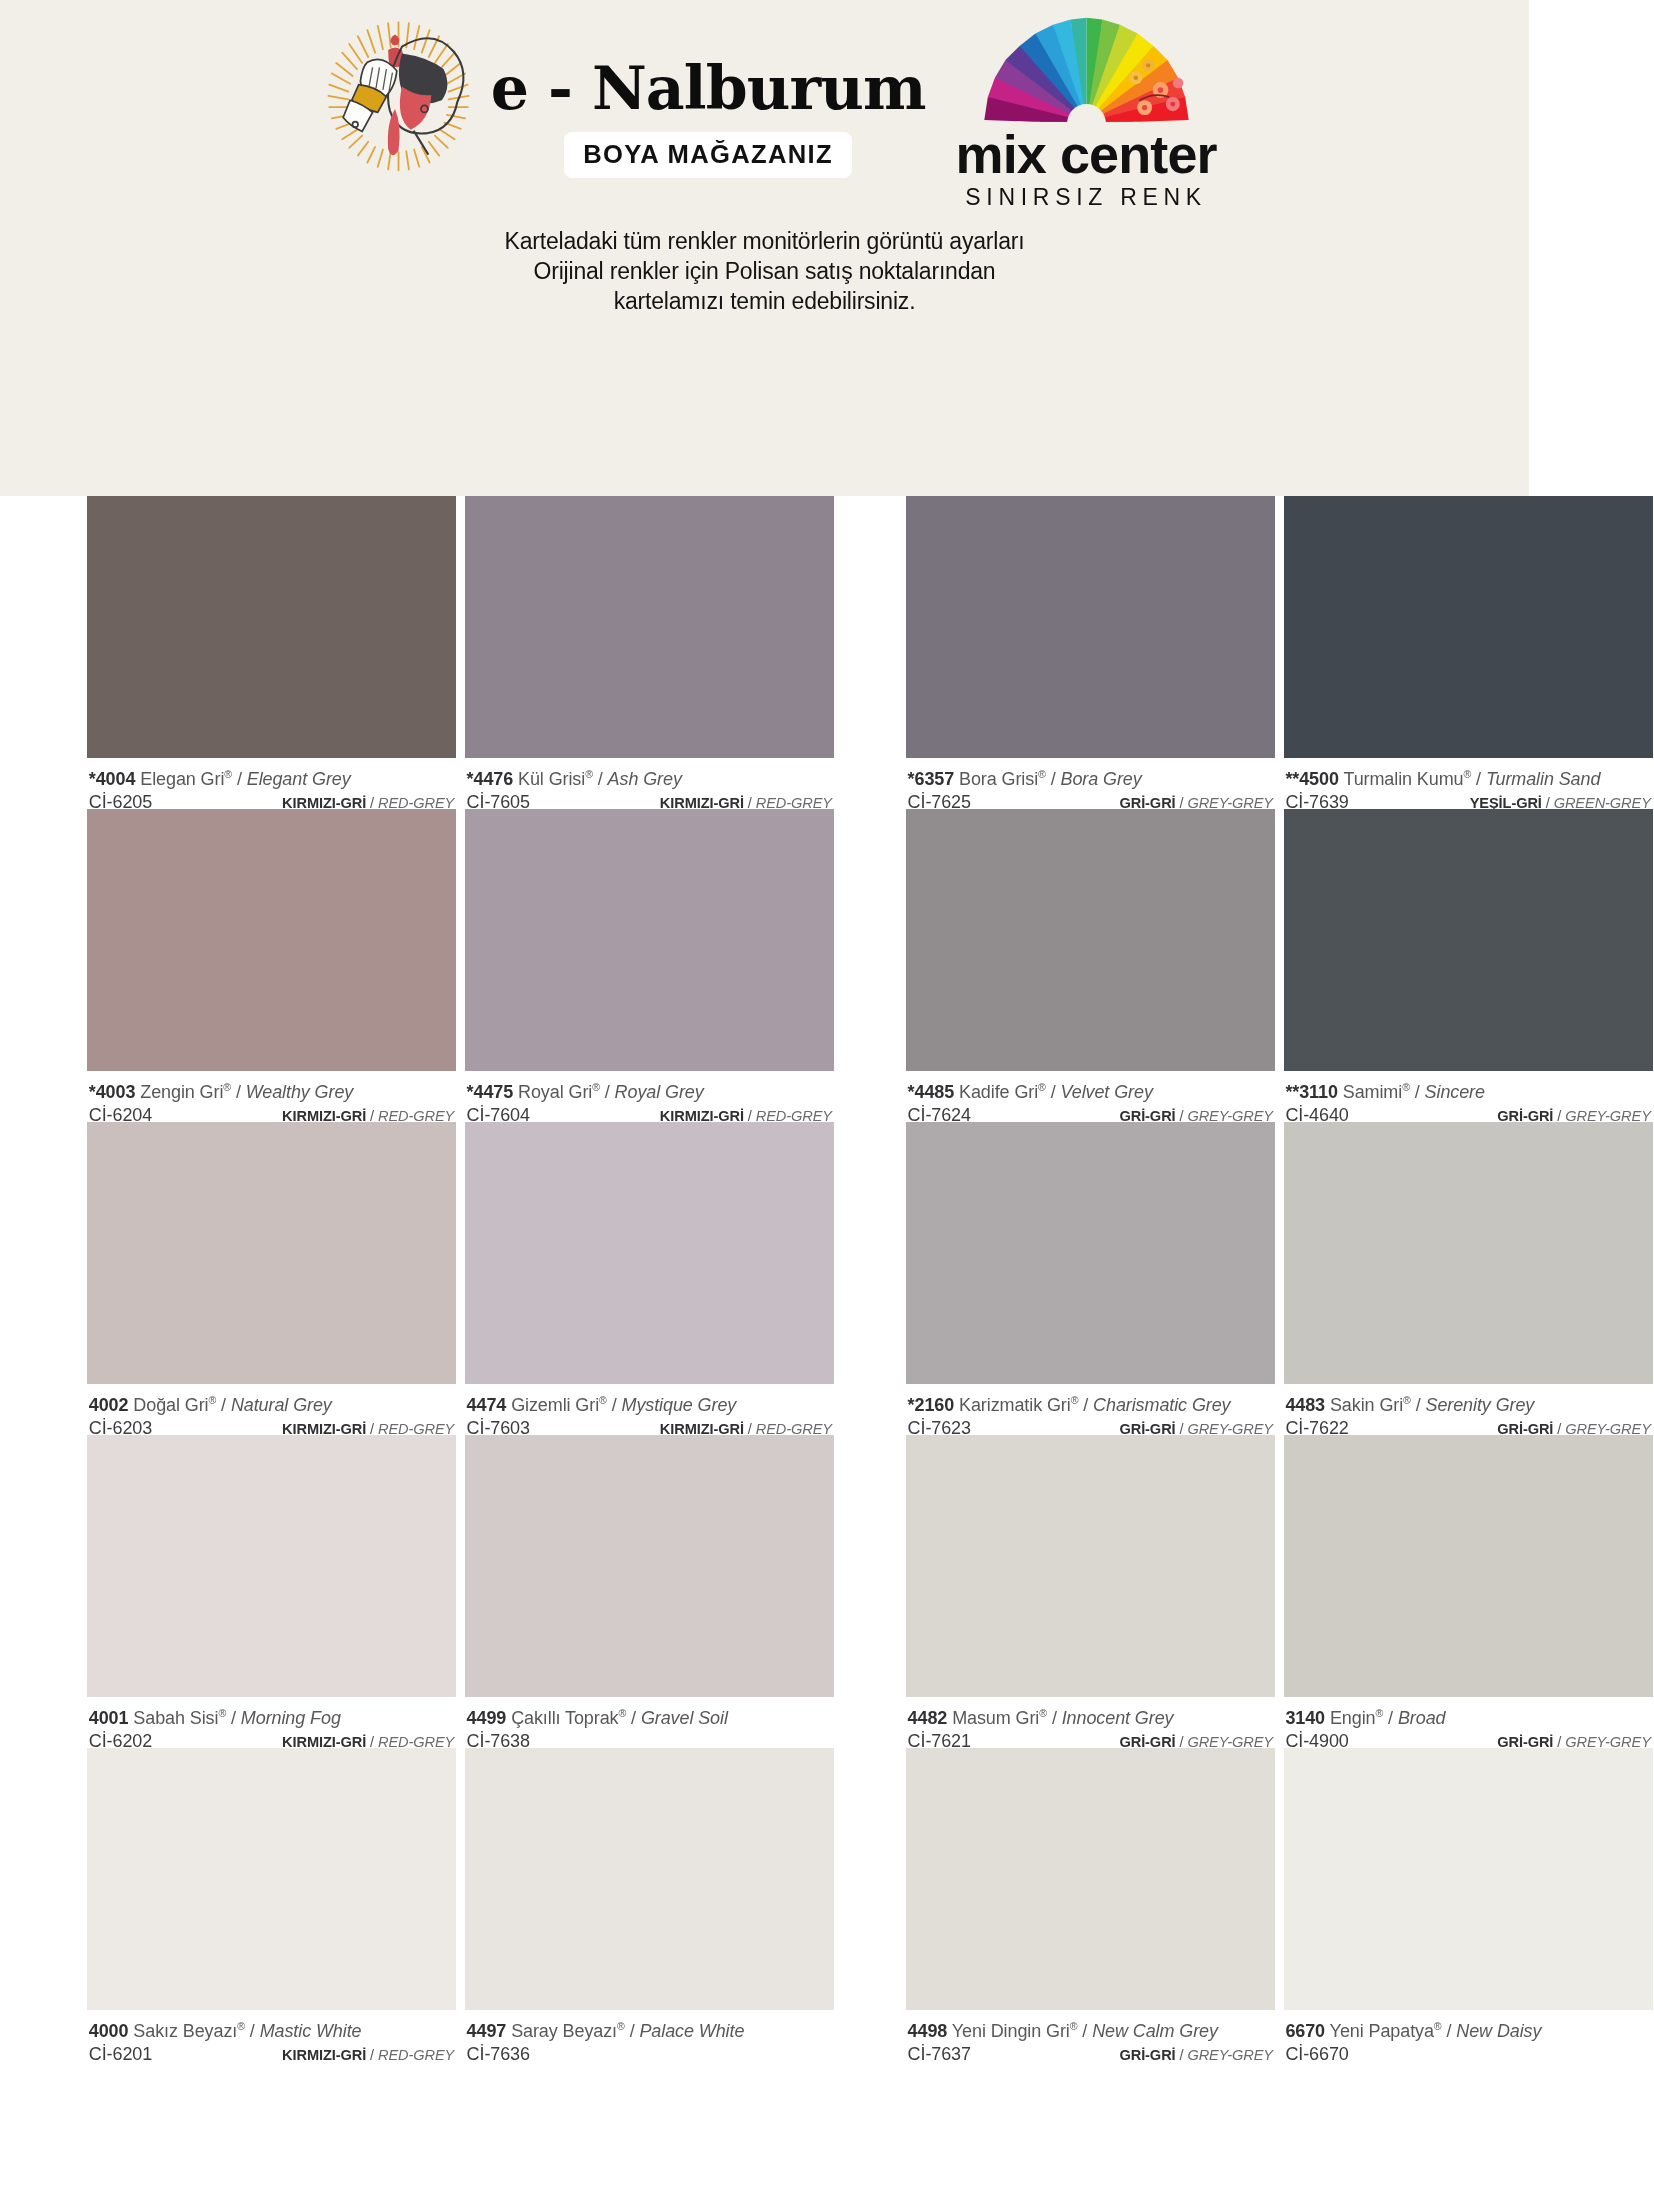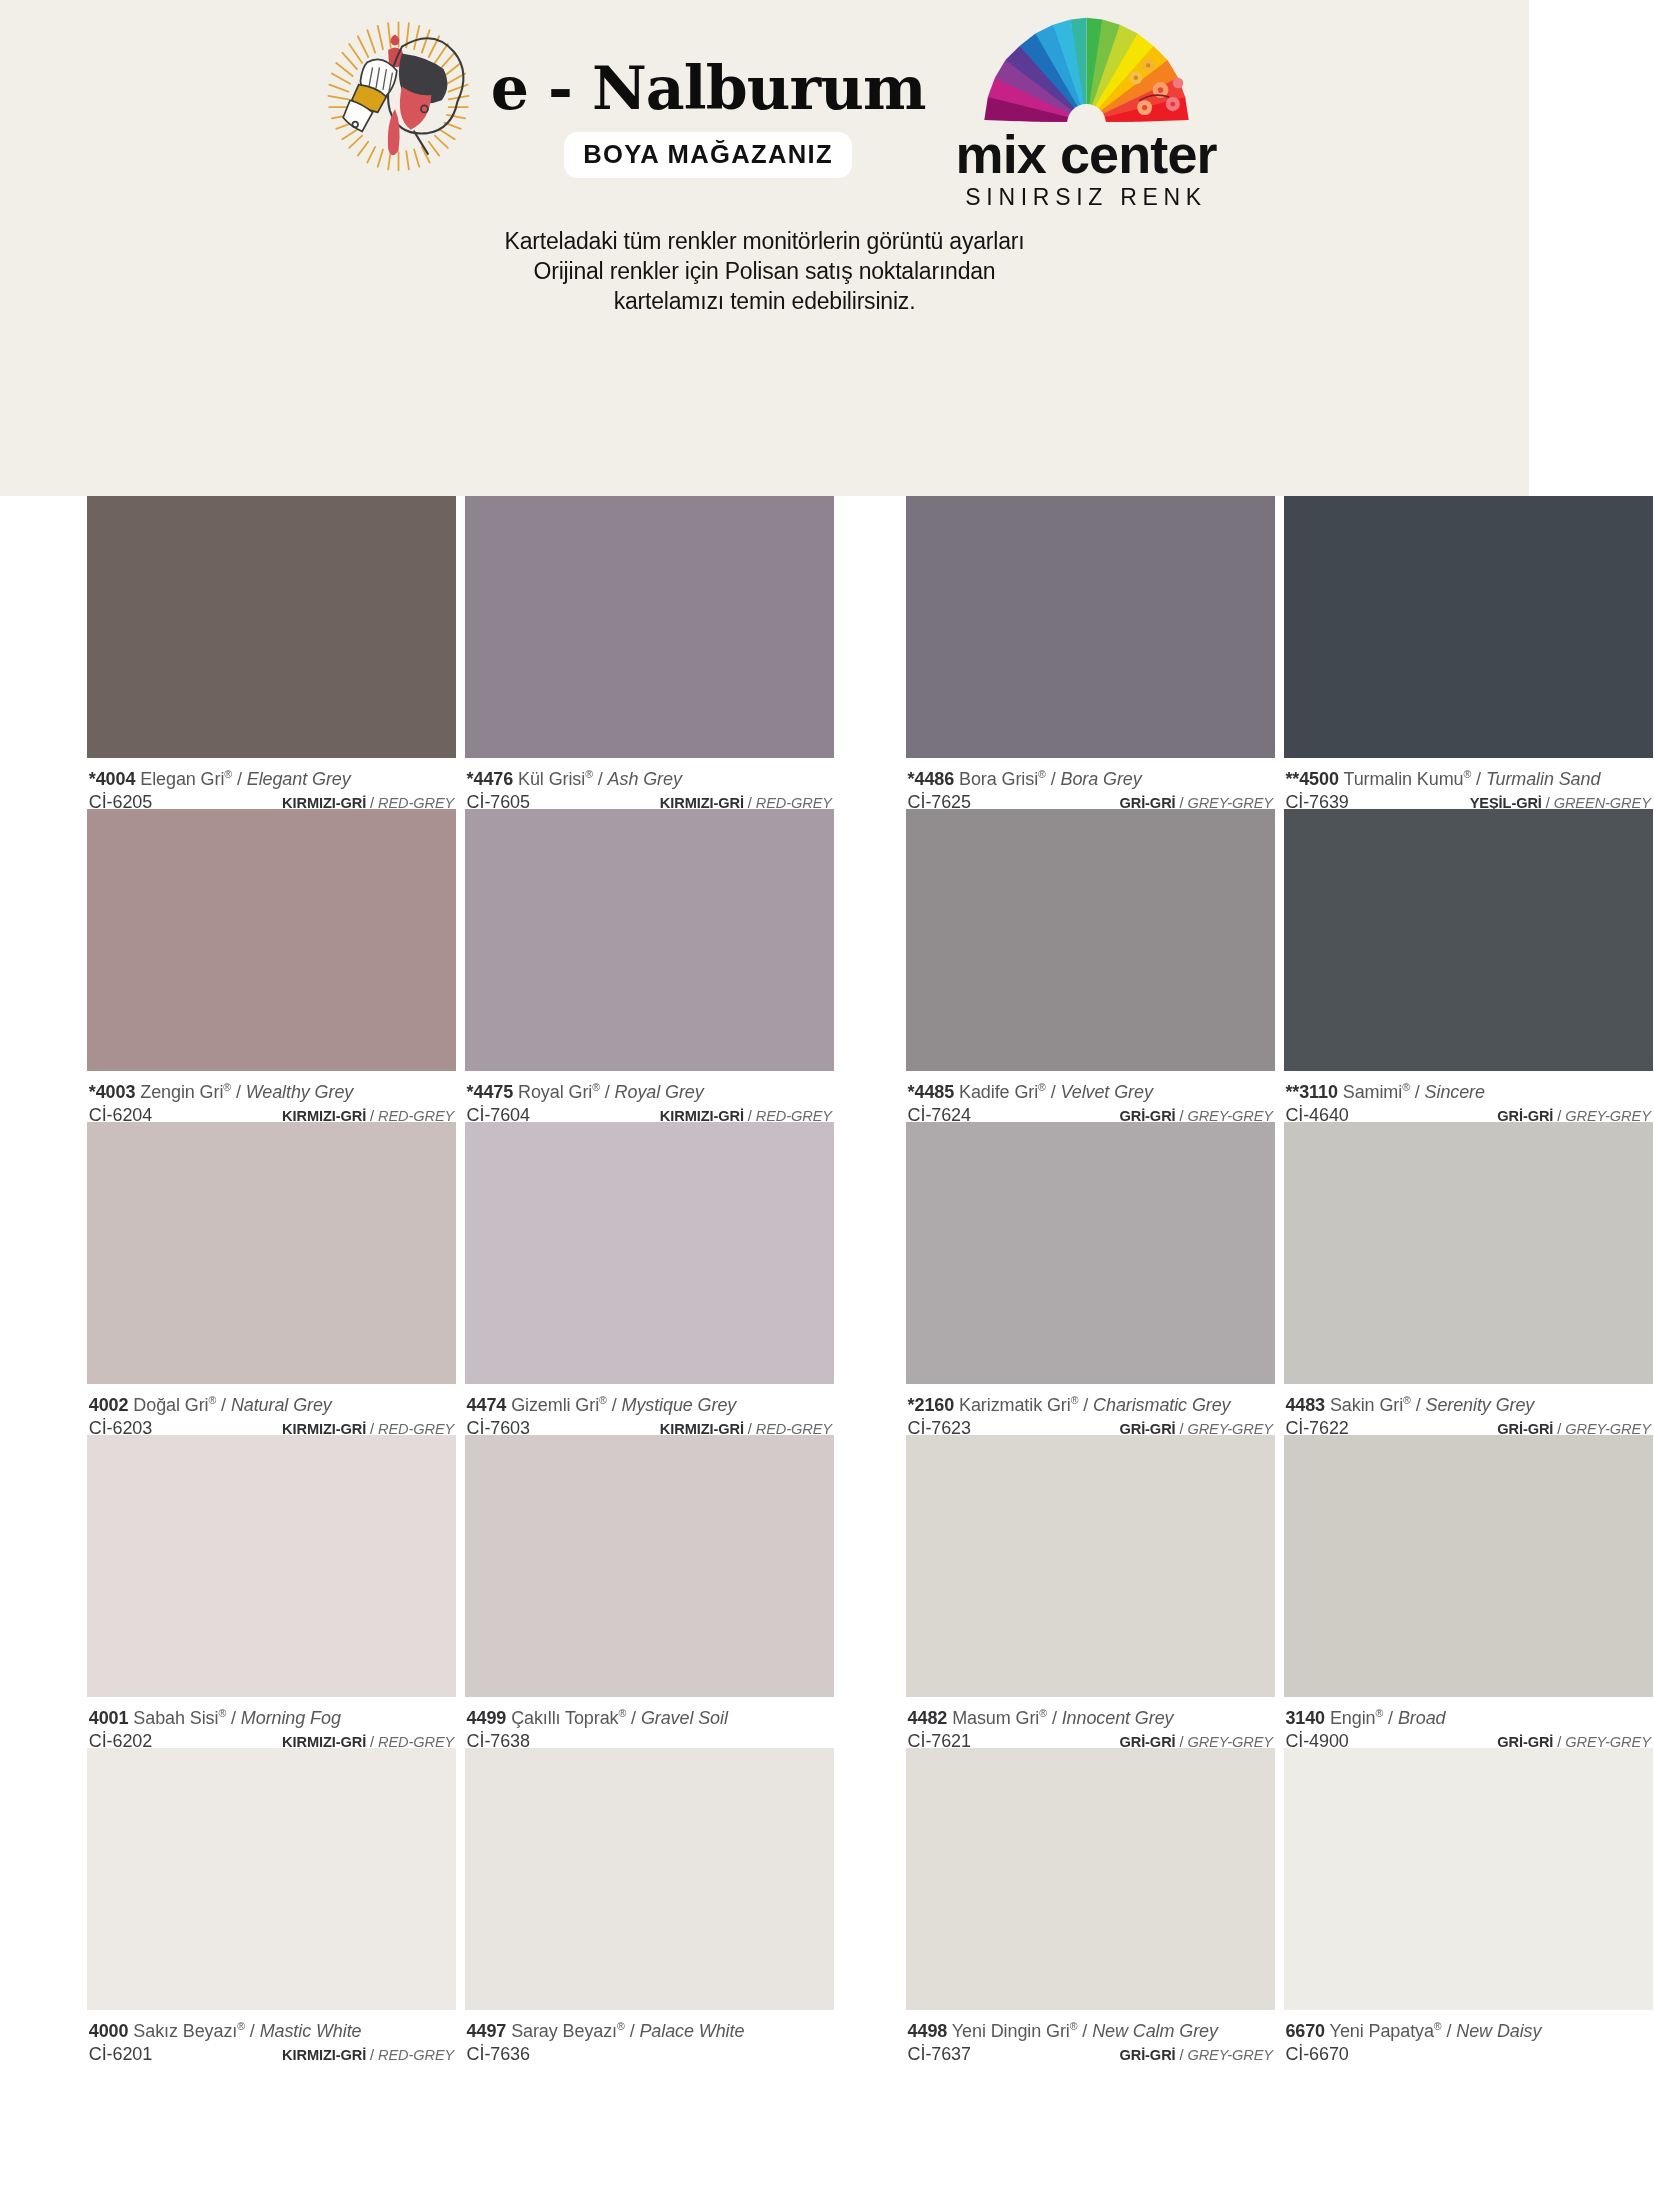--- a/index.html
+++ b/index.html
@@ -35,21 +35,21 @@
     font-weight: 700;
     font-size: 60px;
     letter-spacing: -0.9px;
     color: #0d0d0d;
     line-height: 1;
     white-space: nowrap;
   }
   .enalb-tag {
     margin-top: 14px;
     background: #ffffff;
-    border-radius: 14px;
+    border-radius: 8px;
     padding: 8px 19.4px 8.8px 19.4px;
     font-family: "Liberation Sans", sans-serif;
     font-weight: 700;
     font-size: 25.6px;
     letter-spacing: 1.3px;
     color: #111111;
     white-space: nowrap;
   }
 
   
@@ -282,21 +282,21 @@
               <span class="fam"><b>KIRMIZI-GRİ</b><span class="sep"> / </span><i>RED-GREY</i></span>
             </div>
     </div>
   </div>
       </div>
     <div class="halfgap"></div>
     <div class="col">
   <div class="cell">
     <div class="chip" style="background:#79737d"></div>
     <div class="meta">
-      <div class="meta-l1"><b>*4486</b> Bora Grisi<sup>®</sup> / <i>Bora Grey</i></div>
+      <div class="meta-l1"><b>*6357</b> Bora Grisi<sup>®</sup> / <i>Bora Grey</i></div>
       <div class="meta-l2">
               <span class="code">Cİ-7625</span>
               <span class="fam"><b>GRİ-GRİ</b><span class="sep"> / </span><i>GREY-GREY</i></span>
             </div>
     </div>
   </div>
       </div>
     <div class="colgap"></div>
     <div class="col">
   <div class="cell">

